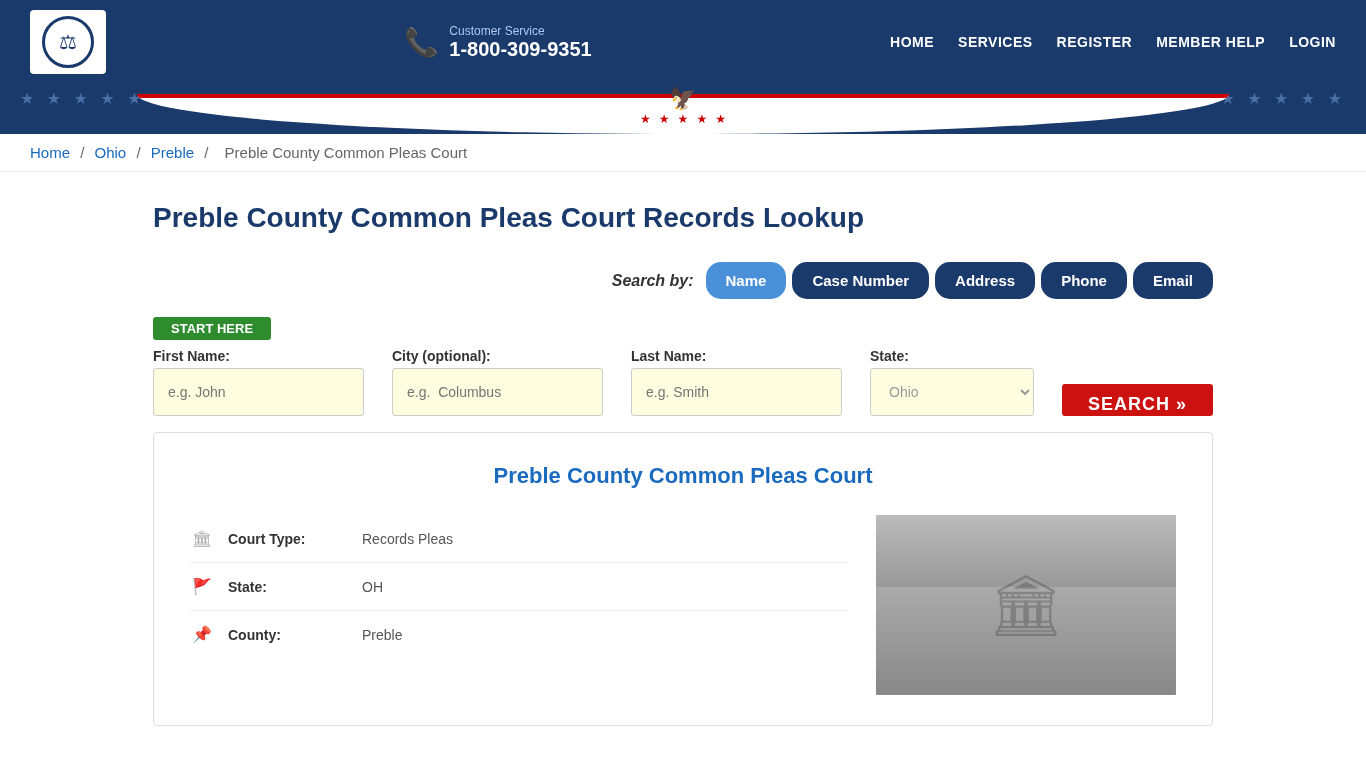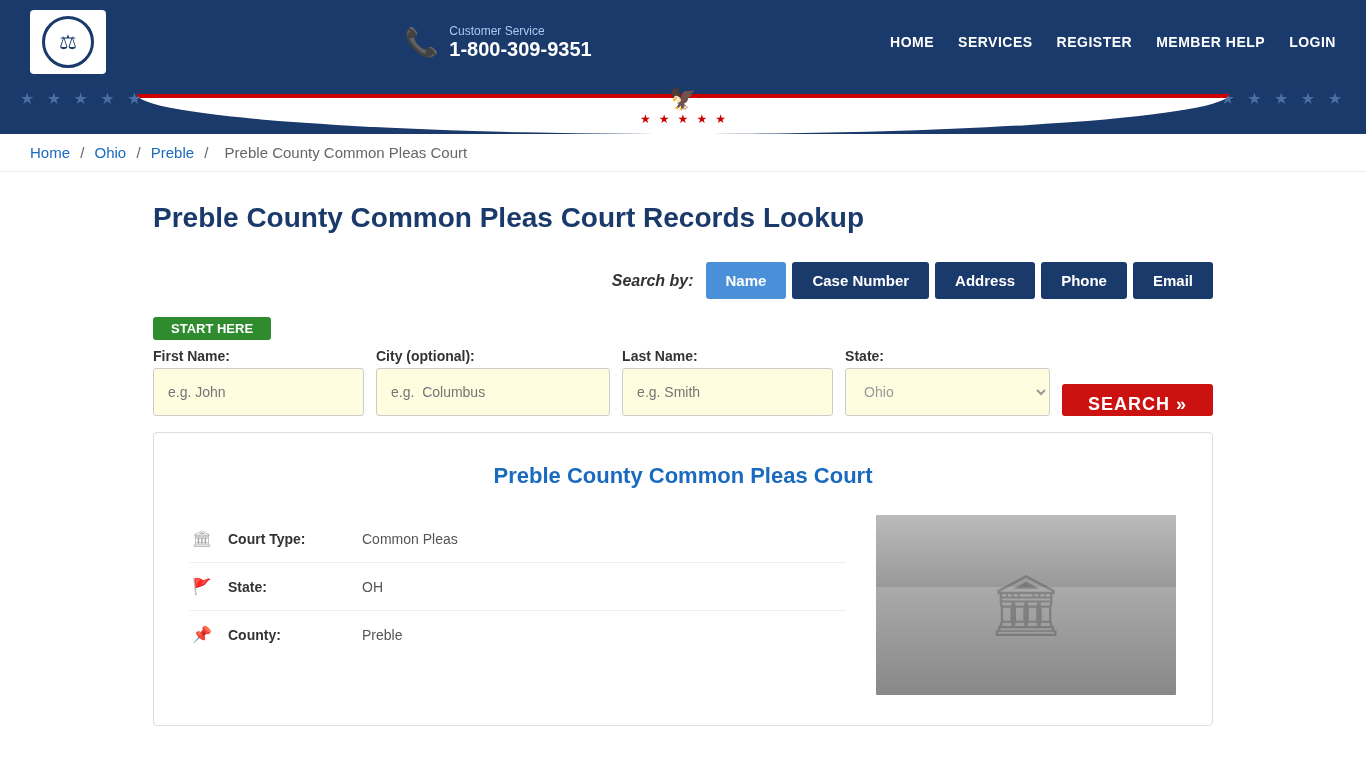--- a/index.html
+++ b/index.html
@@ -173,21 +173,21 @@
     .search-by-label {
       font-size: 16px;
       font-weight: bold;
       font-style: italic;
       color: #333;
       margin-right: 6px;
     }
     .search-tab {
       padding: 10px 20px;
       border: none;
-      border-radius: 3px;
+      border-radius: 15px;
       font-size: 15px;
       font-weight: bold;
       cursor: pointer;
       color: #fff;
     }
     .search-tab.active {
       background: #4a90d9;
     }
     .search-tab.inactive {
       background: #1a3a6b;
@@ -200,21 +200,21 @@
       color: #fff;
       font-size: 13px;
       font-weight: bold;
       padding: 4px 18px;
       border-radius: 3px;
       margin-bottom: 8px;
     }
     .form-row {
       display: flex;
       align-items: flex-end;
-      gap: 12px;
+      gap: 28px;
       margin-bottom: 16px;
     }
     .form-group {
       display: flex;
       flex-direction: column;
       gap: 4px;
     }
     .form-group label {
       font-size: 14px;
       font-weight: bold;
@@ -420,21 +420,21 @@
   </div>
 
 
   <div class="court-card">
     <h2 class="court-card-title">Preble County Common Pleas Court</h2>
     <div class="court-card-body">
       <div class="court-details">
         <div class="detail-row">
           <span class="detail-icon">🏛</span>
           <span class="detail-label">Court Type:</span>
-          <span class="detail-value">Common Pleas</span>
+          <span class="detail-value">Records Pleas</span>
         </div>
         <div class="detail-row">
           <span class="detail-icon">🚩</span>
           <span class="detail-label">State:</span>
           <span class="detail-value">OH</span>
         </div>
         <div class="detail-row">
           <span class="detail-icon">📌</span>
           <span class="detail-label">County:</span>
           <span class="detail-value">Preble</span>

